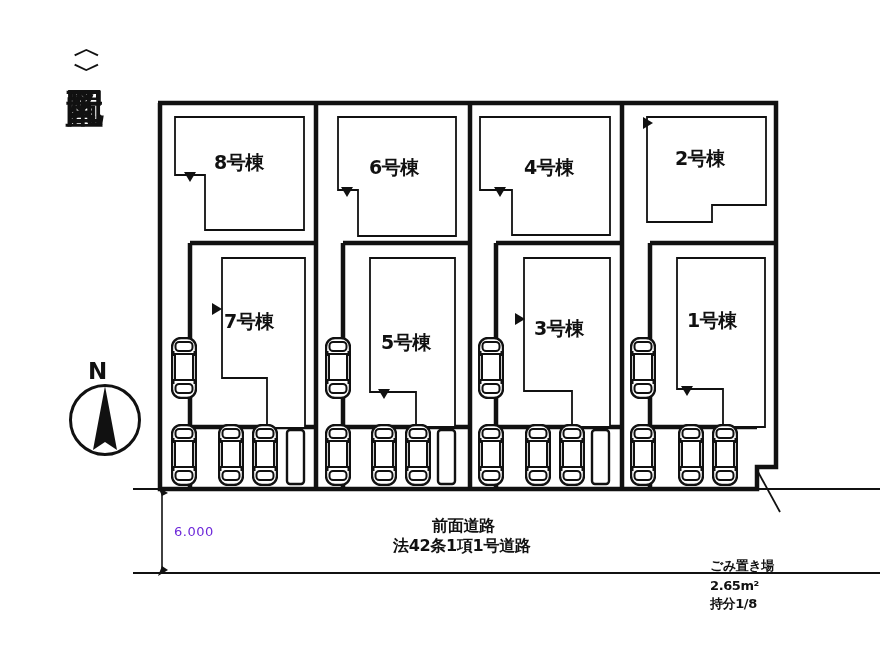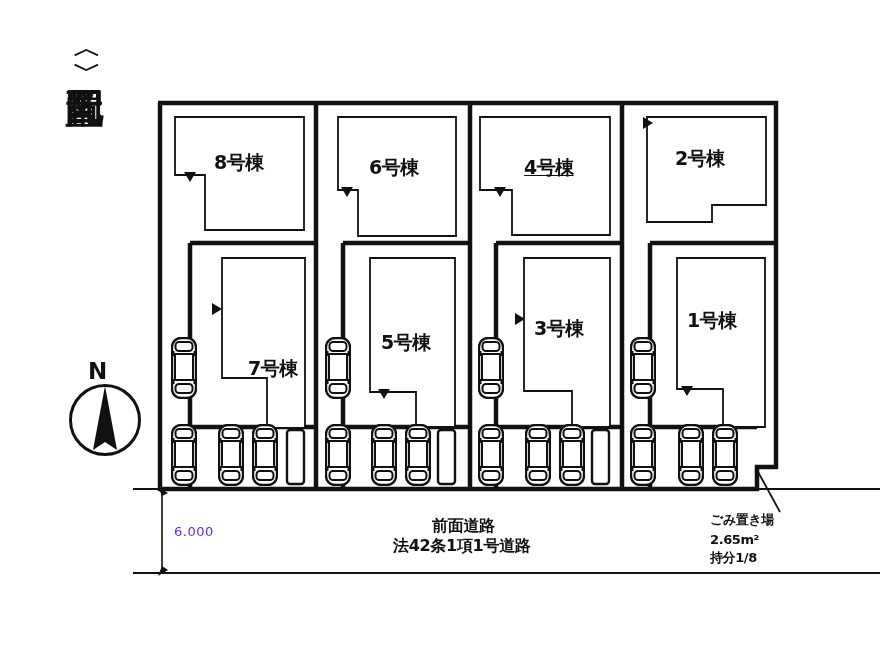--- a/index.html
+++ b/index.html
@@ -119,20 +119,21 @@
     font-family: "DejaVu Sans", "Liberation Sans", sans-serif;
   }
   .note-text {
     position: absolute;
     font-size: 13px;
     font-weight: 700;
     color: #111;
     line-height: 1.25;
     white-space: nowrap;
     letter-spacing: -0.4px;
+    margin-top: 46px;
   }
 </style>
 </head>
 <body>
 
 <div id="root">
 
   <div id="title-block" class="abs">
     <span class="bracket">〈</span>
     <span id="title-chars">配置図</span>
@@ -256,24 +257,24 @@
 
         <g>
           <line x1="757" y1="470" x2="780" y2="512" stroke="#111" stroke-width="1.8"></line>
         </g>
 
       </g>
     </svg>
 
     <span class="bldg-label" style="left:214px;top:150px;">8号棟</span>
     <span class="bldg-label" style="left:369px;top:155px;">6号棟</span>
-    <span class="bldg-label" style="left:524px;top:155px;text-decoration:underline;">4号棟</span>
+    <span class="bldg-label" style="left:524px;top:155px;">4号棟</span>
     <span class="bldg-label" style="left:675px;top:146px;">2号棟</span>
 
-    <span class="bldg-label" style="left:248px;top:309px;margin-top:47px;">7号棟</span>
+    <span class="bldg-label" style="left:224px;top:309px;">7号棟</span>
     <span class="bldg-label" style="left:381px;top:309px;margin-top:21px;">5号棟</span>
     <span class="bldg-label" style="left:534px;top:316px;">3号棟</span>
     <span class="bldg-label" style="left:687px;top:308px;">1号棟</span>
 
     <span class="road-text" style="left:432px;top:516px;">前面道路</span>
     <span class="road-text" style="left:393px;top:536px;">法42条1項1号道路</span>
 
     <span class="dim-text" style="left:174px;top:524px;">6.000</span>
 
     <span class="note-text" style="left:710px;top:512px;">ごみ置き場</span>

